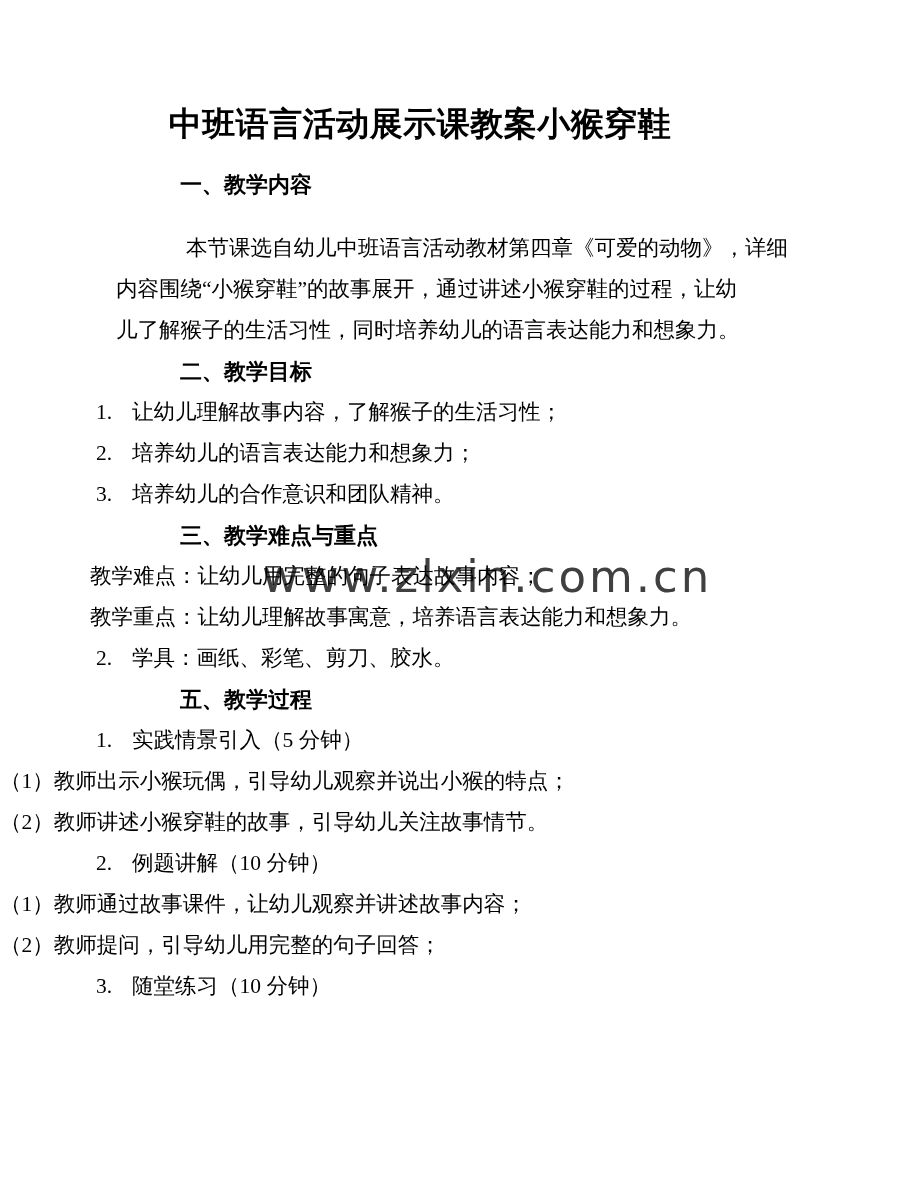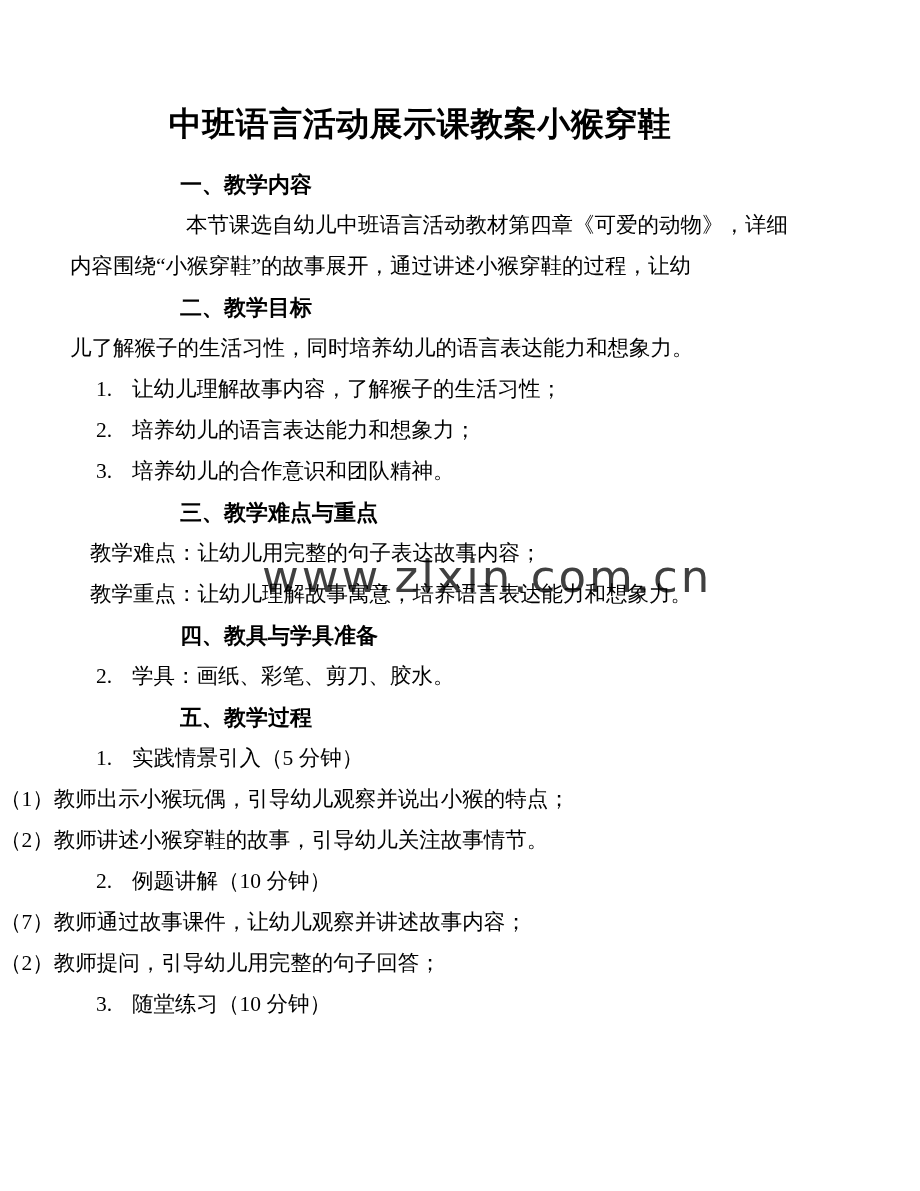--- a/index.html
+++ b/index.html
@@ -42,79 +42,78 @@
     width: 920px;
     z-index: 1;
   }
   .line {
     height: 41px;
     line-height: 41px;
     font-size: 21.5px;
     white-space: nowrap;
   }
   .heading    { padding-left: 180px; font-weight: 700; font-size: 22px; }
-  .para-first { padding-left: 186px; }
-  .para-cont  { padding-left: 70px; }
+  .para-first { padding-left: 186px; margin-top: 23px; }
+  .para-cont  { padding-left: 116px; }
   .label-line { padding-left: 90px; }
   .item       { padding-left: 96px; }
   .item .marker { display: inline-block; width: 36px; }
   .subitem    { }
 </style>
 </head>
 <body>
 
 <div class="page" style="background: rgb(255, 255, 255); color: rgb(0, 0, 0);">
 
   <div class="watermark" style="color: #404040;">www.zlxin.com.cn</div>
 
   <div class="doc-title">中班语言活动展示课教案小猴穿鞋</div>
 
   <div class="body-lines">
 
     <div class="line heading">一、教学内容</div>
 
     <div class="line para-first">本节课选自幼儿中班语言活动教材第四章《可爱的动物》，详细</div>
     <div class="line para-cont">内容围绕“小猴穿鞋”的故事展开，通过讲述小猴穿鞋的过程，让幼</div>
+    <div class="line para-cont">儿了解猴子的生活习性，同时培养幼儿的语言表达能力和想象力。</div>
+
     <div class="line heading">二、教学目标</div>
-
-    <div class="line para-cont">儿了解猴子的生活习性，同时培养幼儿的语言表达能力和想象力。</div>
 
     <div class="line item">
       <span class="marker">1.</span><span>让幼儿理解故事内容，了解猴子的生活习性；</span>
     </div>
     <div class="line item">
       <span class="marker">2.</span><span>培养幼儿的语言表达能力和想象力；</span>
     </div>
     <div class="line item">
       <span class="marker">3.</span><span>培养幼儿的合作意识和团队精神。</span>
     </div>
 
     <div class="line heading">三、教学难点与重点</div>
 
     <div class="line label-line">教学难点：让幼儿用完整的句子表达故事内容；</div>
     <div class="line label-line">教学重点：让幼儿理解故事寓意，培养语言表达能力和想象力。</div>
 
-    <div class="line heading">四、教具与学具准备</div>
 
     <div class="line item">
       <span class="marker">2.</span><span>学具：画纸、彩笔、剪刀、胶水。</span>
     </div>
 
     <div class="line heading">五、教学过程</div>
 
     <div class="line item">
       <span class="marker">1.</span><span>实践情景引入（5 分钟）</span>
     </div>
     <div class="line subitem">（1）教师出示小猴玩偶，引导幼儿观察并说出小猴的特点；</div>
     <div class="line subitem">（2）教师讲述小猴穿鞋的故事，引导幼儿关注故事情节。</div>
 
     <div class="line item">
       <span class="marker">2.</span><span>例题讲解（10 分钟）</span>
     </div>
-    <div class="line subitem">（7）教师通过故事课件，让幼儿观察并讲述故事内容；</div>
+    <div class="line subitem">（1）教师通过故事课件，让幼儿观察并讲述故事内容；</div>
     <div class="line subitem">（2）教师提问，引导幼儿用完整的句子回答；</div>
 
     <div class="line item">
       <span class="marker">3.</span><span>随堂练习（10 分钟）</span>
     </div>
 
   </div>
 </div>
 
 </body></html>

